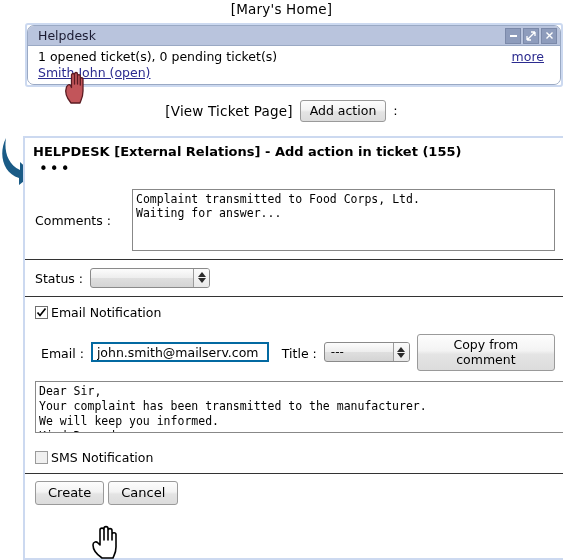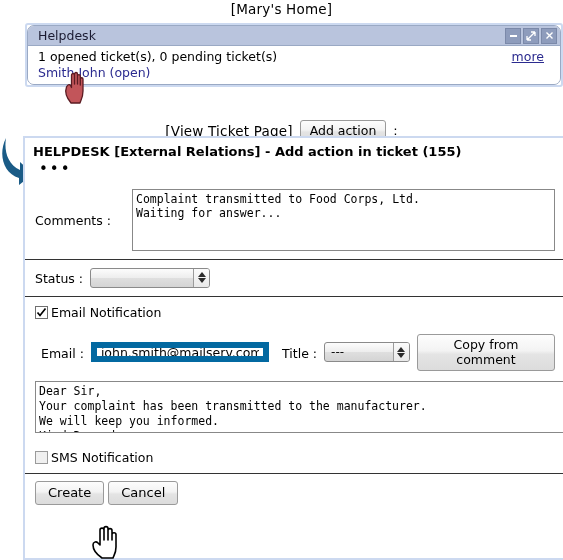--- a/index.html
+++ b/index.html
@@ -95,36 +95,37 @@
     font-size: 12.5px;
     color: #2b2b8f;
     text-decoration: underline;
     cursor: pointer;
   }
   .ticket-link {
     display: inline-block;
     margin-top: 1px;
     font-size: 12.5px;
     color: #2b2b8f;
+    text-decoration: underline;
     cursor: pointer;
   }
 
   
   .hand-cursor {
     position: absolute;
     pointer-events: none;
   }
   #hand-cursor-link { left: 62px; top: 70px; width: 28px; height: 34px; }
   #hand-cursor-create { left: 88px; top: 523px; width: 34px; height: 36px; }
 
   
   #view-ticket-row {
     position: absolute;
     left: 0; right: 0;
-    top: 120px;
+    top: 100px;
     display: flex;
     align-items: center;
     justify-content: center;
     gap: 7px;
   }
   .btn {
     font-family: "DejaVu Sans", "Liberation Sans", sans-serif;
     font-size: 12.5px;
     color: #000;
     background: linear-gradient(to bottom, #fdfdfd 0%, #f3f3f3 45%, #e4e4e4 55%, #dcdcdc 100%);
@@ -278,21 +279,21 @@
   .checkbox.unchecked { background: #f0f0f0; border-color: #9a9a9a; }
   .checkbox svg { display: block; }
   .chk-label {
     font-size: 12.5px;
     color: #000;
   }
   input.text-input {
     font-family: "DejaVu Sans", "Liberation Sans", sans-serif;
     font-size: 12.5px;
     color: #000;
-    border: 6px solid #0369a1;
+    border: 2px solid #0369a1;
     background: #ffffff;
     padding: 2px 4px;
     box-sizing: border-box;
     outline: none;
   }
   #email-input { width: 186px; height: 20px; }
 
   .inline-row {
     display: flex;
     align-items: center;

